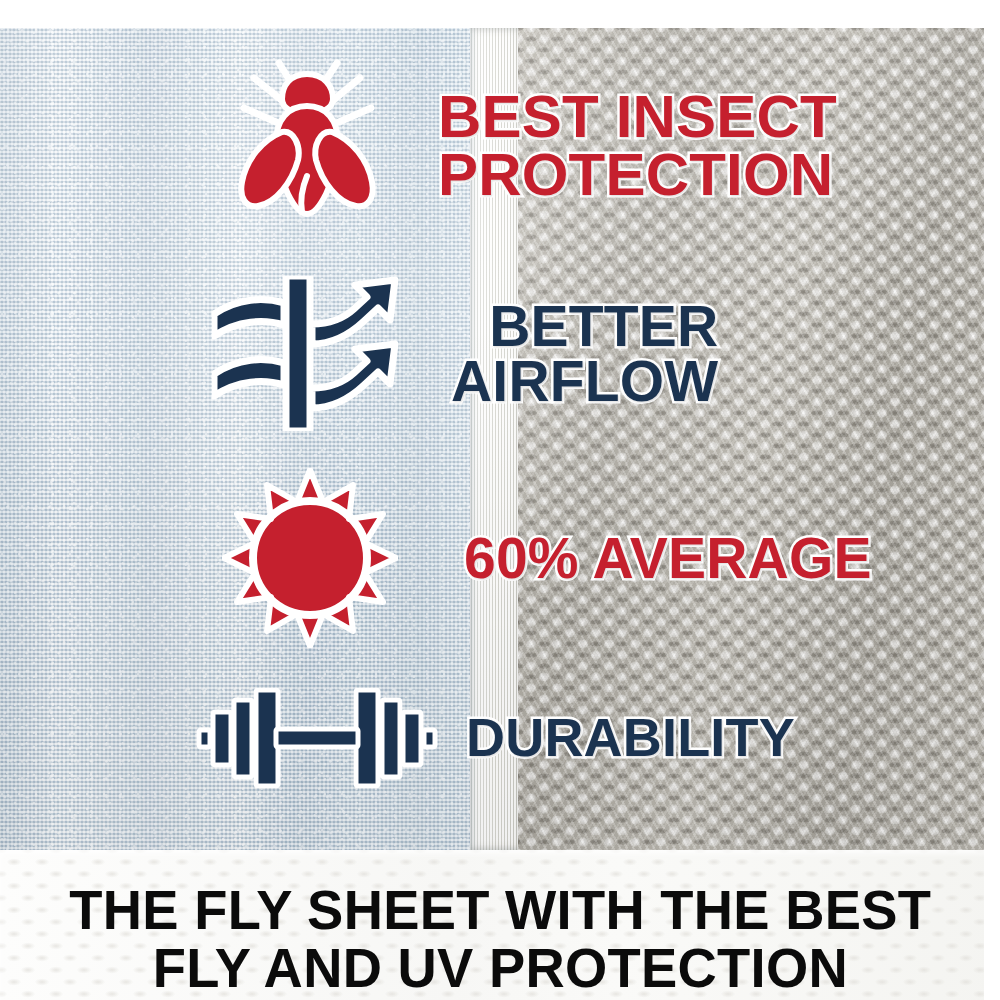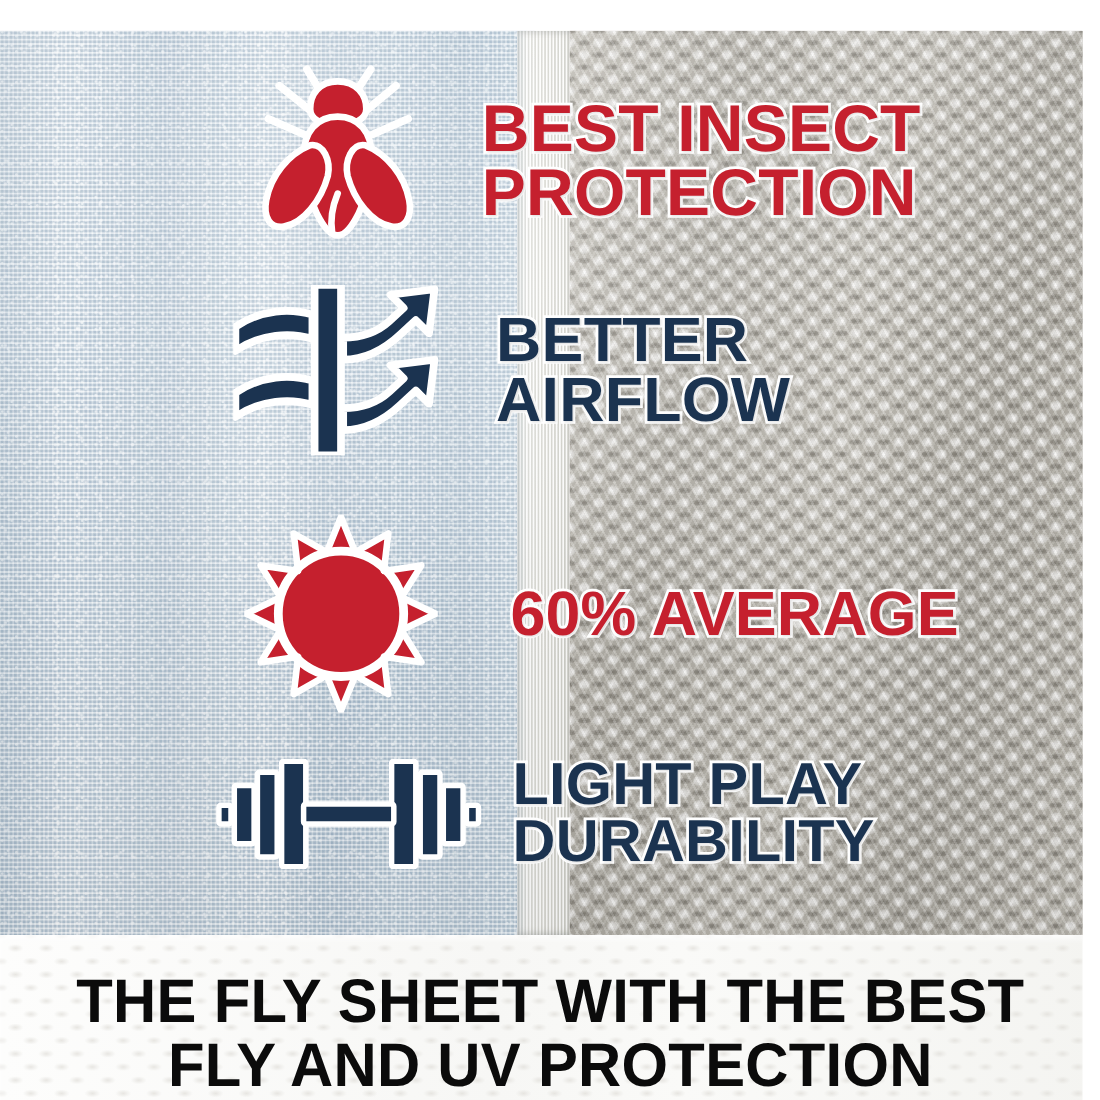--- a/index.html
+++ b/index.html
@@ -171,21 +171,21 @@
     color: #1B3350;
     -webkit-text-stroke: 5px #ffffff;
     paint-order: stroke fill;
     text-shadow:
       0 0 2px rgba(255,255,255,0.95),
       1px 1px 2px rgba(0,0,0,0.18);
   }
 
   
   #row-insect   { left: 232px; top: 28px;  }
-  #row-airflow  { left: 212px; top: 231px; }
+  #row-airflow  { left: 212px; top: 248px; text-align: right; }
   #row-uv       { left: 222px; top: 440px; gap: 24px; }
   #row-durability { left: 196px; top: 660px; }
 
   #row-insect .feature-text   { font-size: 60px; margin-left: 56px; }
   #row-airflow .feature-text  { font-size: 57px; margin-left: 44px; }
   #row-uv .feature-text       { font-size: 57px; margin-left: 42px; }
   #row-durability .feature-text { font-size: 54px; margin-left: 28px; }
 
   
   .banner {
@@ -357,21 +357,20 @@
           <rect x="186" y="12" width="18" height="77" rx="2"></rect>
 
           <rect x="60" y="2" width="22" height="96" rx="2"></rect>
           <rect x="160" y="2" width="22" height="96" rx="2"></rect>
 
           <rect x="80" y="41" width="82" height="18" rx="2"></rect>
         </g>
       </svg>
     </div>
     <div class="feature-text txt-navy">
-      <span class="ln">LIGHT PLAY</span>
       <span class="ln">DURABILITY</span>
     </div>
   </div>
 
   <div class="banner">
     <div class="banner-line">THE FLY SHEET WITH THE BEST</div>
     <div class="banner-line">FLY AND UV PROTECTION</div>
   </div>
 
 </div>

